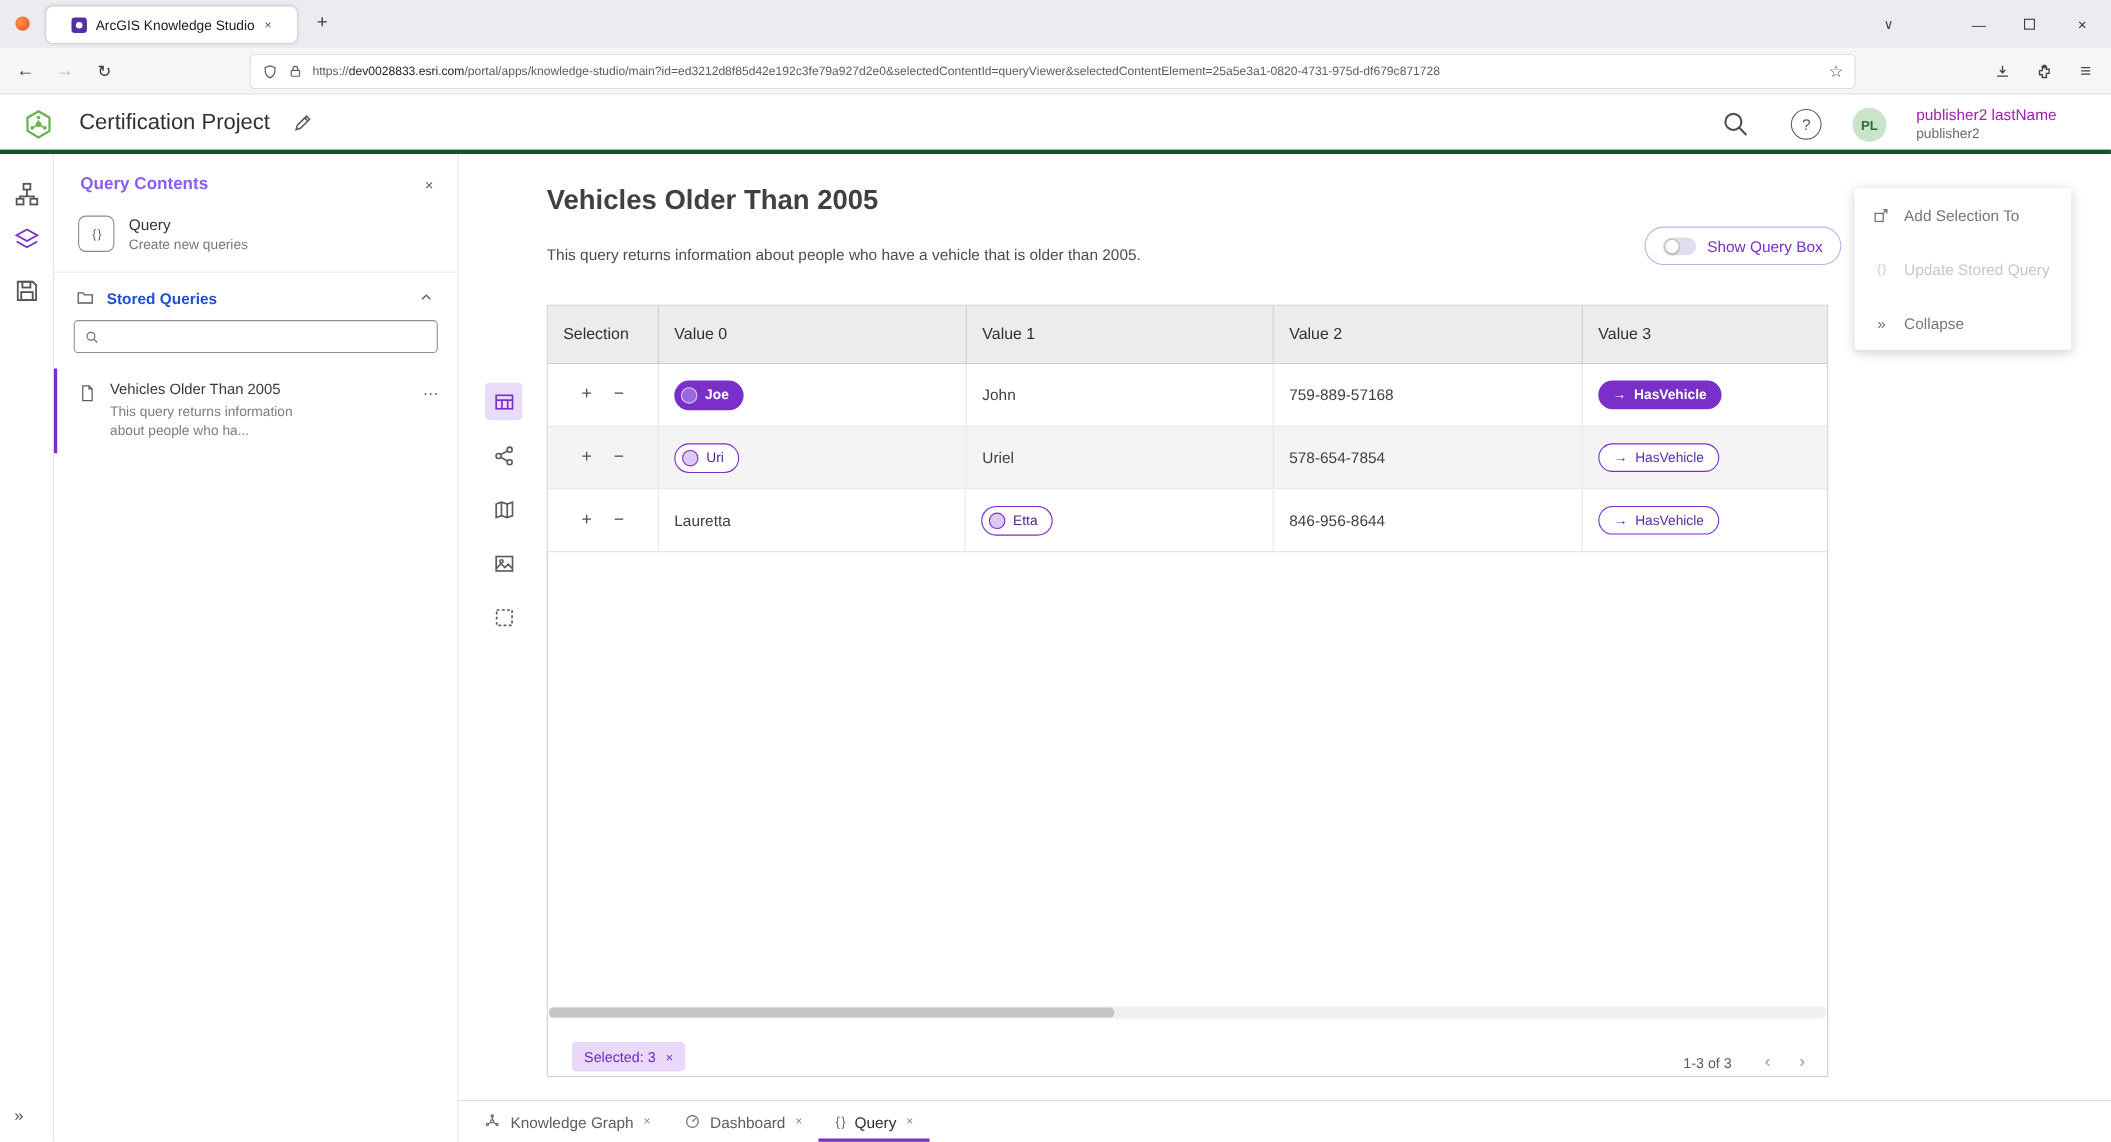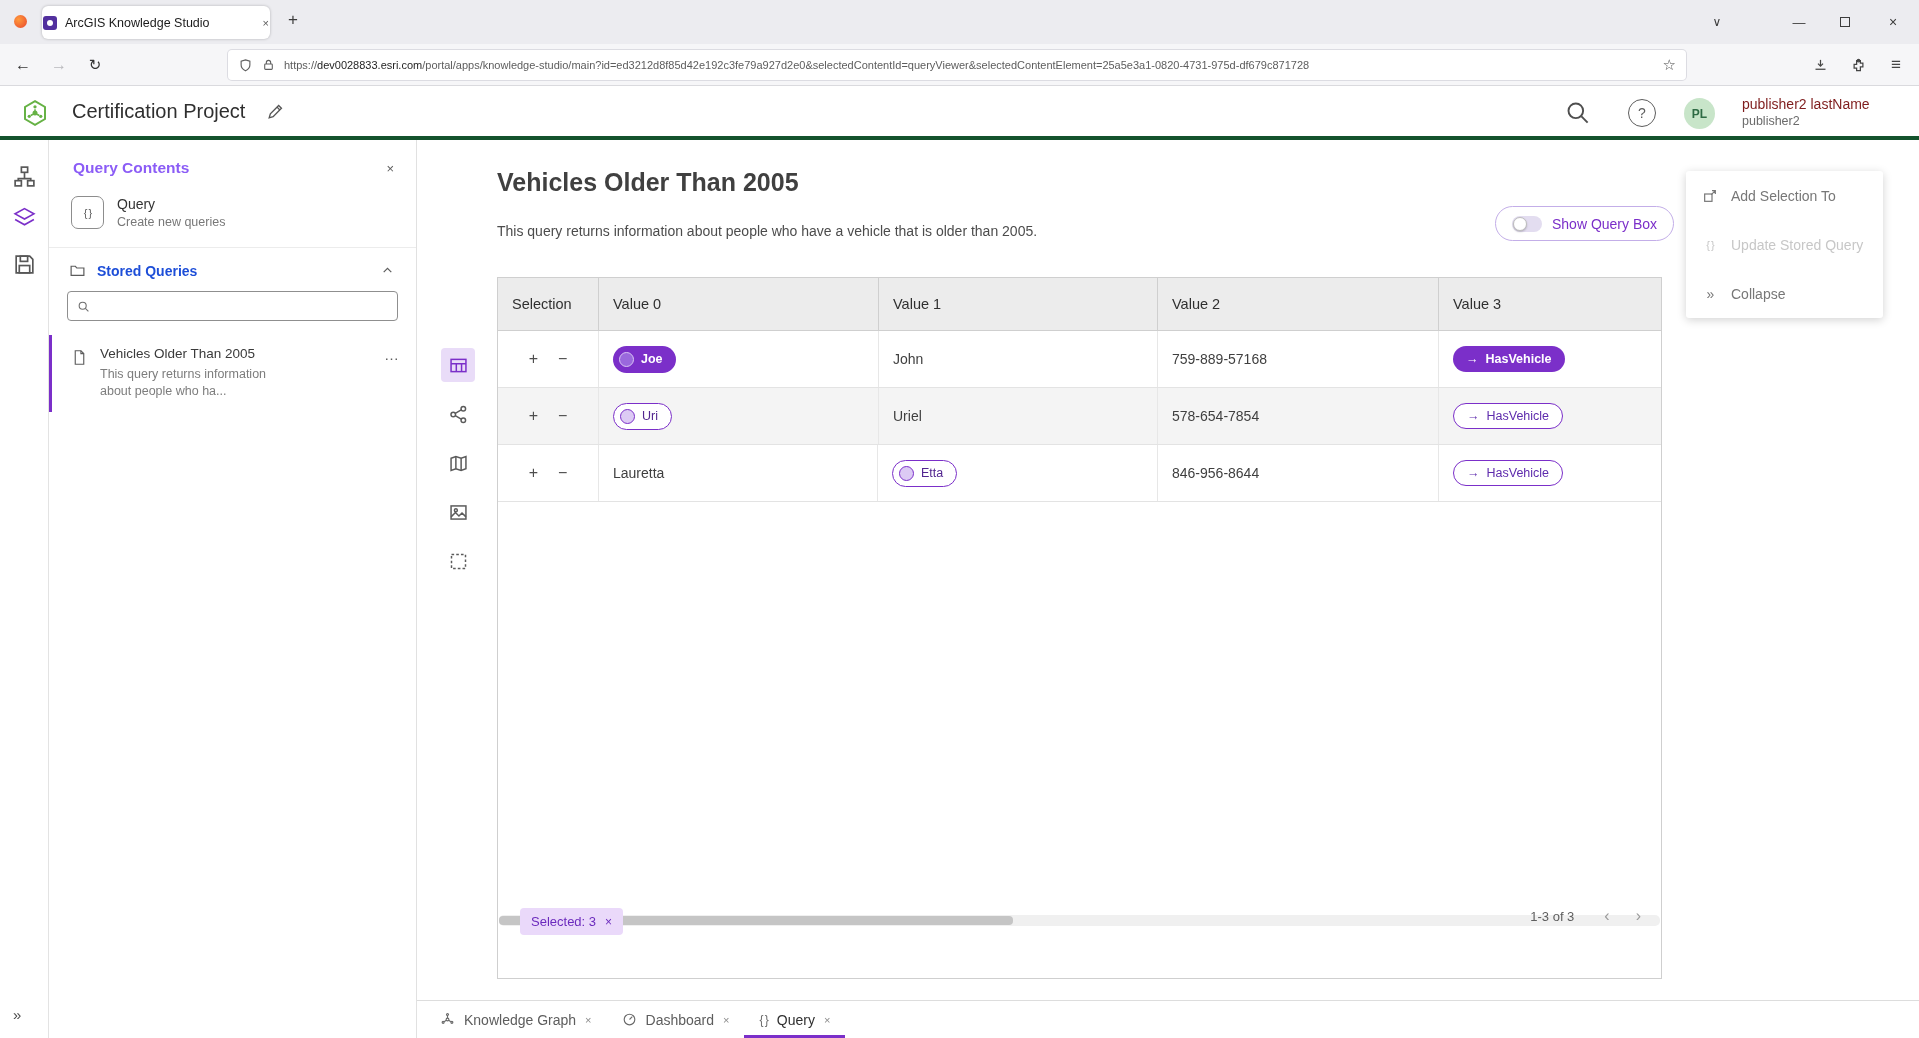--- a/index.html
+++ b/index.html
@@ -13,21 +13,21 @@
   html,body{width:1919px;height:1038px;overflow:hidden;background:#fff;
     font-family:"Liberation Sans",sans-serif;color:var(--txt);}
   svg{display:block}
 
   
   .titlebar{position:absolute;left:0;top:0;width:1919px;height:44px;background:#ececf0;}
   .fx-dot{position:absolute;left:14px;top:15px;width:13px;height:13px;border-radius:50%;
     background:radial-gradient(circle at 35% 35%,#ff9a3c,#e8452c);}
   .btab-active{position:absolute;left:42px;top:6px;width:228px;height:33px;background:#fff;
     border-radius:6px;box-shadow:0 0 3px rgba(0,0,0,.25);display:flex;align-items:center;
-    padding:0 1px;gap:8px;}
+    padding:0 23px;gap:8px;}
   .favicon{width:14px;height:14px;border-radius:3px;background:#52309e;position:relative;flex:0 0 auto;}
   .favicon::after{content:"";position:absolute;left:4px;top:4px;width:6px;height:6px;border-radius:50%;background:#fff;}
   .btab-title{font-size:12.5px;color:#1b1b1b;white-space:nowrap;overflow:hidden;flex:1}
   .tab-close{font-size:11px;color:#5a5a5a;cursor:default}
   .newtab{position:absolute;left:288px;top:10px;font-size:17px;color:#3c3c3c}
   .win-ctl{position:absolute;top:0;height:44px;width:34px;display:grid;place-items:center;color:#3c3c3c;font-size:13px}
   .tabs-chevron{left:1700px;font-size:12px}
   .win-min{left:1782px}
   .win-max{left:1828px}
   .win-max .box{width:10px;height:10px;border:1.4px solid #3c3c3c}
@@ -51,21 +51,21 @@
   .appheader{position:absolute;left:0;top:86px;width:1919px;height:54px;background:#fff;border-bottom:4px solid #14532d;}
   .logo{position:absolute;left:20px;top:12px}
   .apptitle{position:absolute;left:72px;top:14px;font-size:20px;font-weight:500;color:#2f2f2f}
   .edit-pencil{position:absolute;left:266px;top:16px}
   .hdr-search{position:absolute;left:1564px;top:13px}
   .hdr-help{position:absolute;left:1628px;top:13px;width:28px;height:28px;border:1.6px solid #5d5d5d;border-radius:50%;
     display:grid;place-items:center;font-size:14px;color:#5d5d5d}
   .avatar{position:absolute;left:1684px;top:12px;width:31px;height:31px;border-radius:50%;background:#c8e5c9;
     display:grid;place-items:center;font-size:12px;font-weight:700;color:#2e6b44}
   .usertext{position:absolute;left:1742px;top:10px;line-height:1.25}
-  .usertext .n1{font-size:14px;color:#7f1d1d}
+  .usertext .n1{font-size:14px;color:#a21caf}
   .usertext .n2{font-size:12.5px;color:#6b6b6b}
 
   
   .rail{position:absolute;left:0;top:140px;width:49px;height:898px;background:#fff;border-right:1px solid #e3e3e3;}
   .rail-ic{position:absolute;left:12px;width:25px;height:25px;color:#575757}
   .rail-ic.active{color:var(--purple)}
   .rail-expand{position:absolute;left:13px;top:866px;font-size:15px;color:#4d4d4d;letter-spacing:-2px}
 
   
   .panel{position:absolute;left:49px;top:140px;width:368px;height:898px;background:#fff;border-right:1px solid #e1e1e1;}
@@ -120,21 +120,21 @@
   .entity-pill.filled{background:var(--purple);color:#fff;font-weight:700}
   .entity-pill.filled .dot{background:#9a68dd;border:1.5px solid #d9c5f4}
   .entity-pill.outline{background:#fff;border:1px solid var(--purple);color:#52258f}
   .entity-pill.outline .dot{background:#dccaf4;border:1.5px solid var(--purple)}
   .rel-pill{display:inline-flex;align-items:center;gap:7px;height:26px;border-radius:13px;padding:0 13px;font-size:12.5px}
   .rel-pill.filled{background:var(--purple);color:#fff;font-weight:600}
   .rel-pill.outline{background:#fff;border:1px solid var(--purple);color:#5e2bad}
 
   .hscroll{position:absolute;left:1px;top:637px;width:1161px;height:11px;background:#f0f0f0;border-radius:5px}
   .hscroll .thumb{position:absolute;left:0;top:1px;width:514px;height:9px;background:#c5c5c5;border-radius:4px}
-  .tfooter{position:absolute;left:0;right:0;bottom:16px;height:54px;display:flex;align-items:flex-start;padding:0 20px 0 22px}
+  .tfooter{position:absolute;left:0;right:0;bottom:4px;height:54px;display:flex;align-items:flex-end;padding:0 20px 0 22px}
   .selchip{display:inline-flex;align-items:center;gap:9px;height:27px;background:var(--chip-bg);color:#6b2abd;
     border-radius:4px;padding:0 11px;font-size:13px}
   .selchip .x{font-size:12px}
   .pager{margin-left:auto;display:flex;align-items:center;font-size:13px;color:#5e5e5e}
   .pager .pg-prev{margin-left:30px}
   .pager .pg-next{margin-left:26px}
   .pg-btn{font-size:16px;color:#9c9c9c;line-height:1}
 
   
   .ddmenu{position:absolute;left:1686px;top:171px;width:197px;background:#fff;border-radius:3px;

